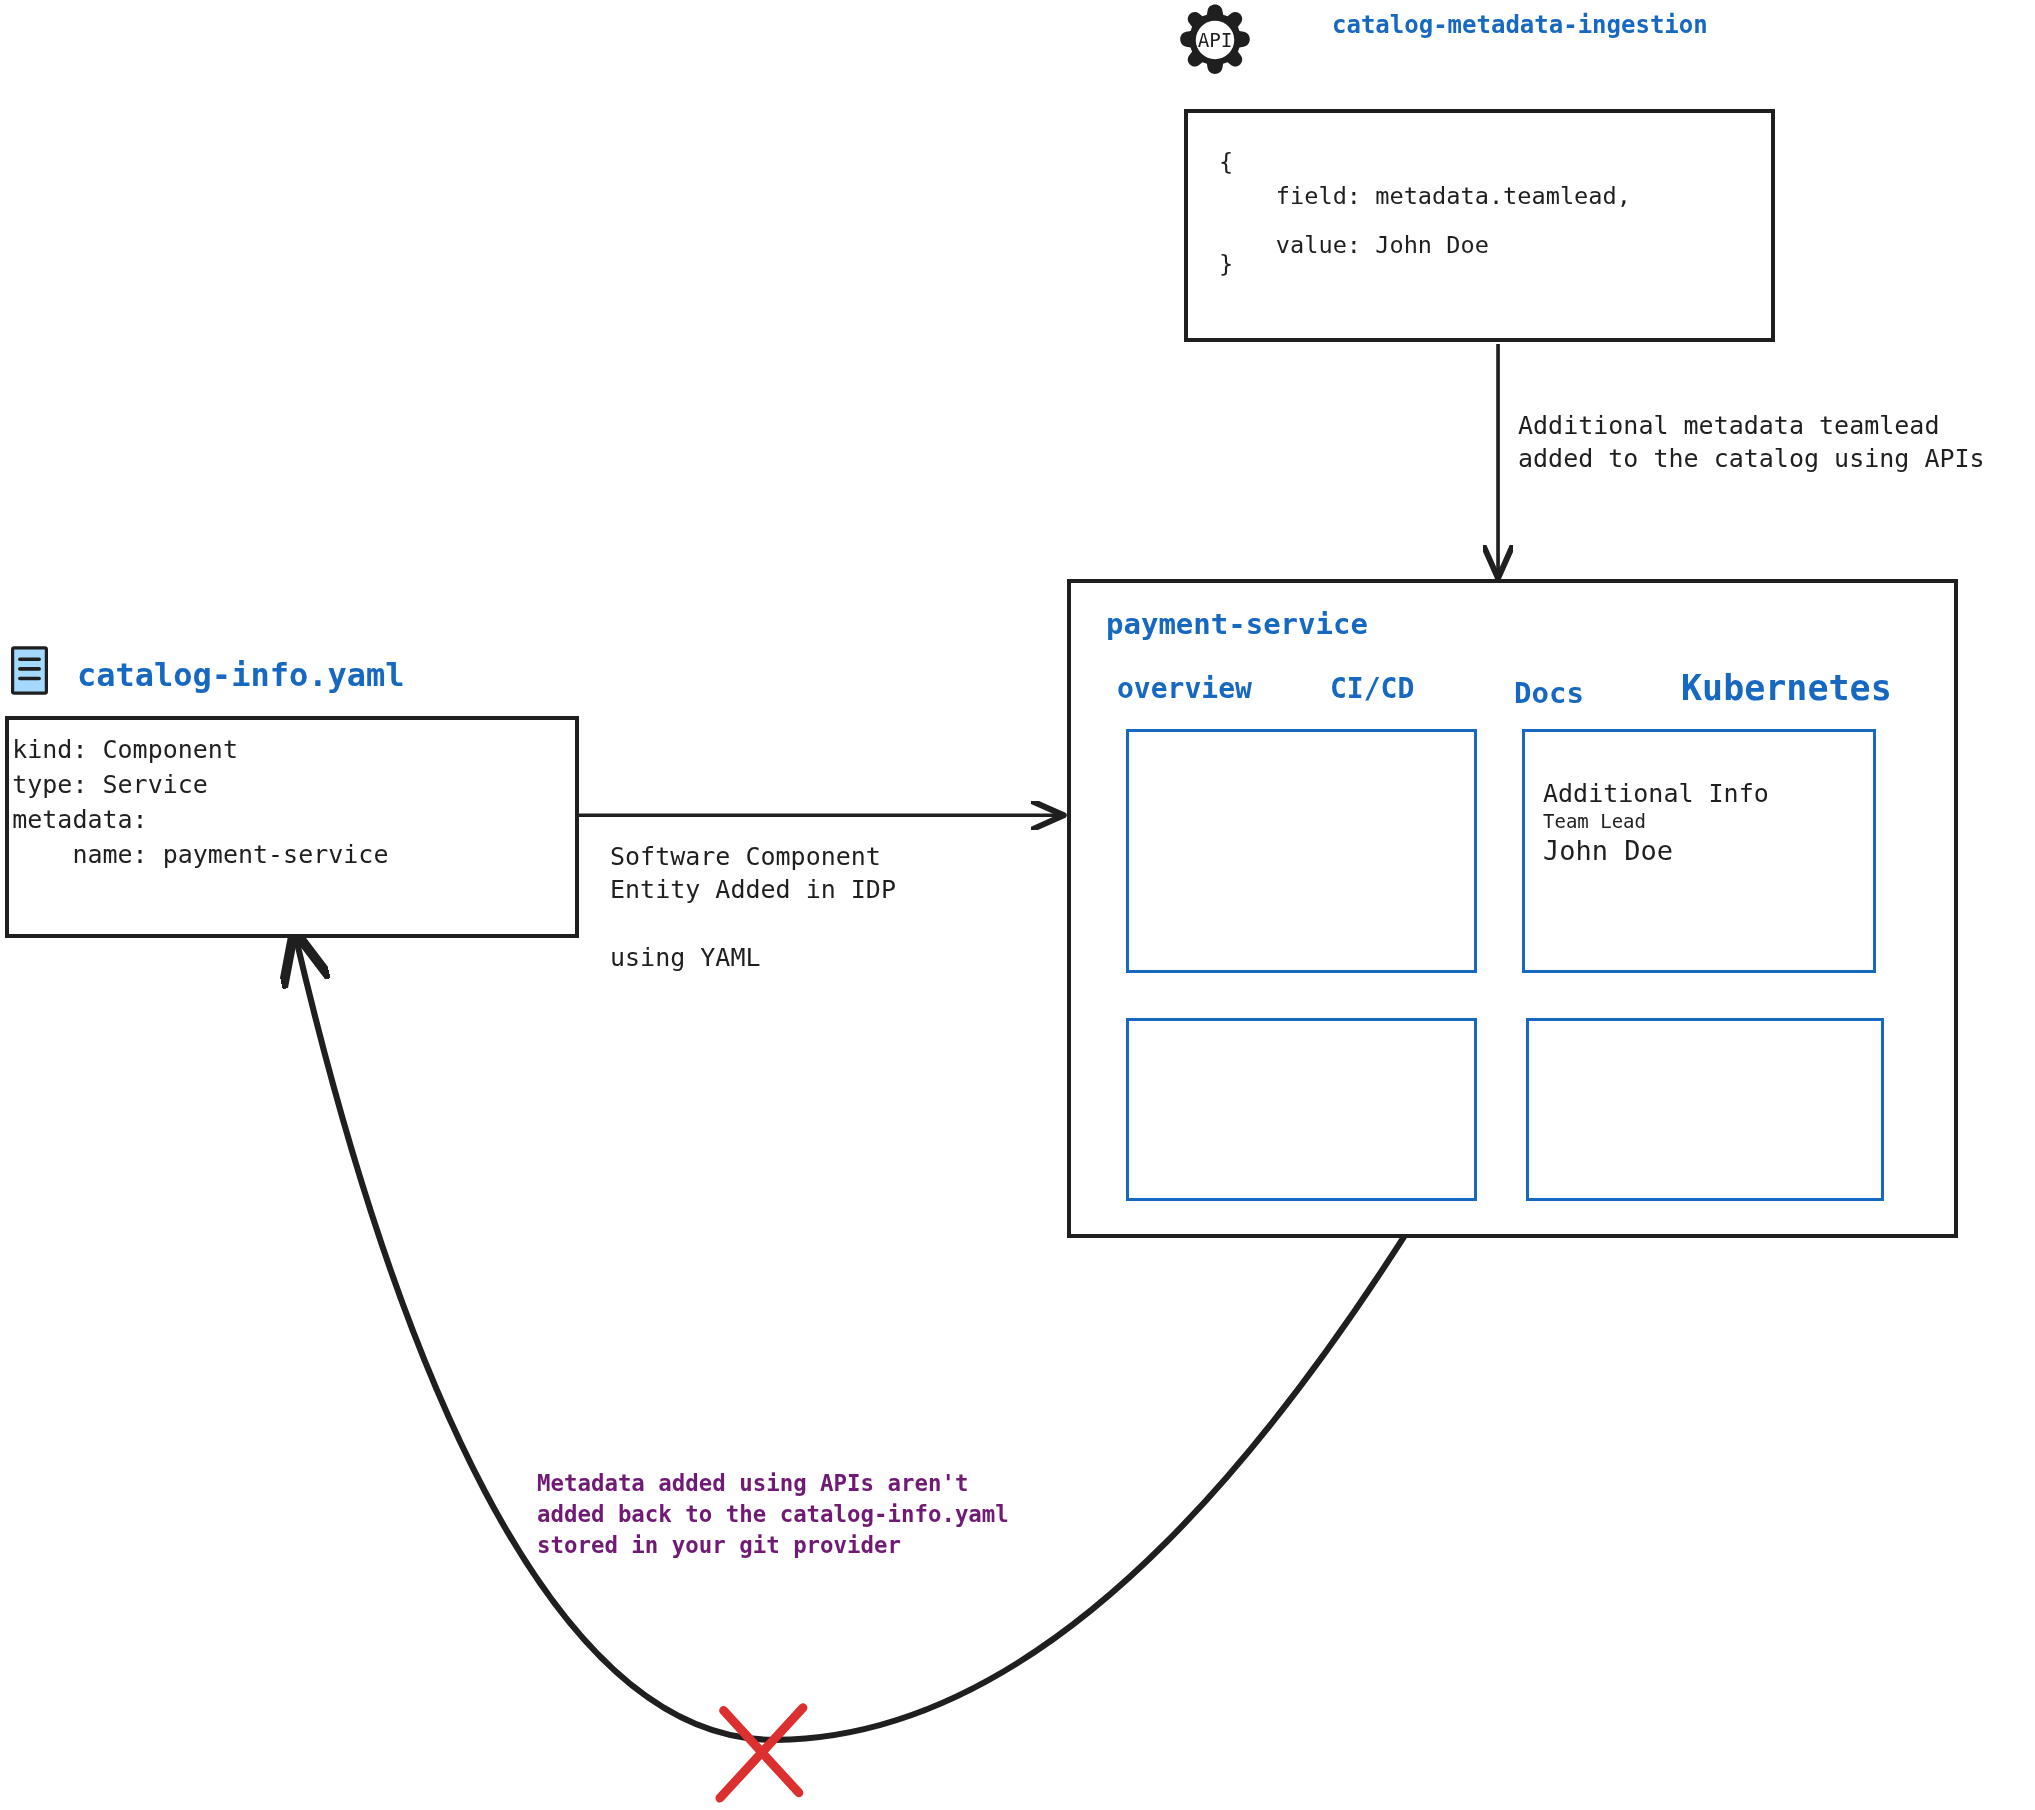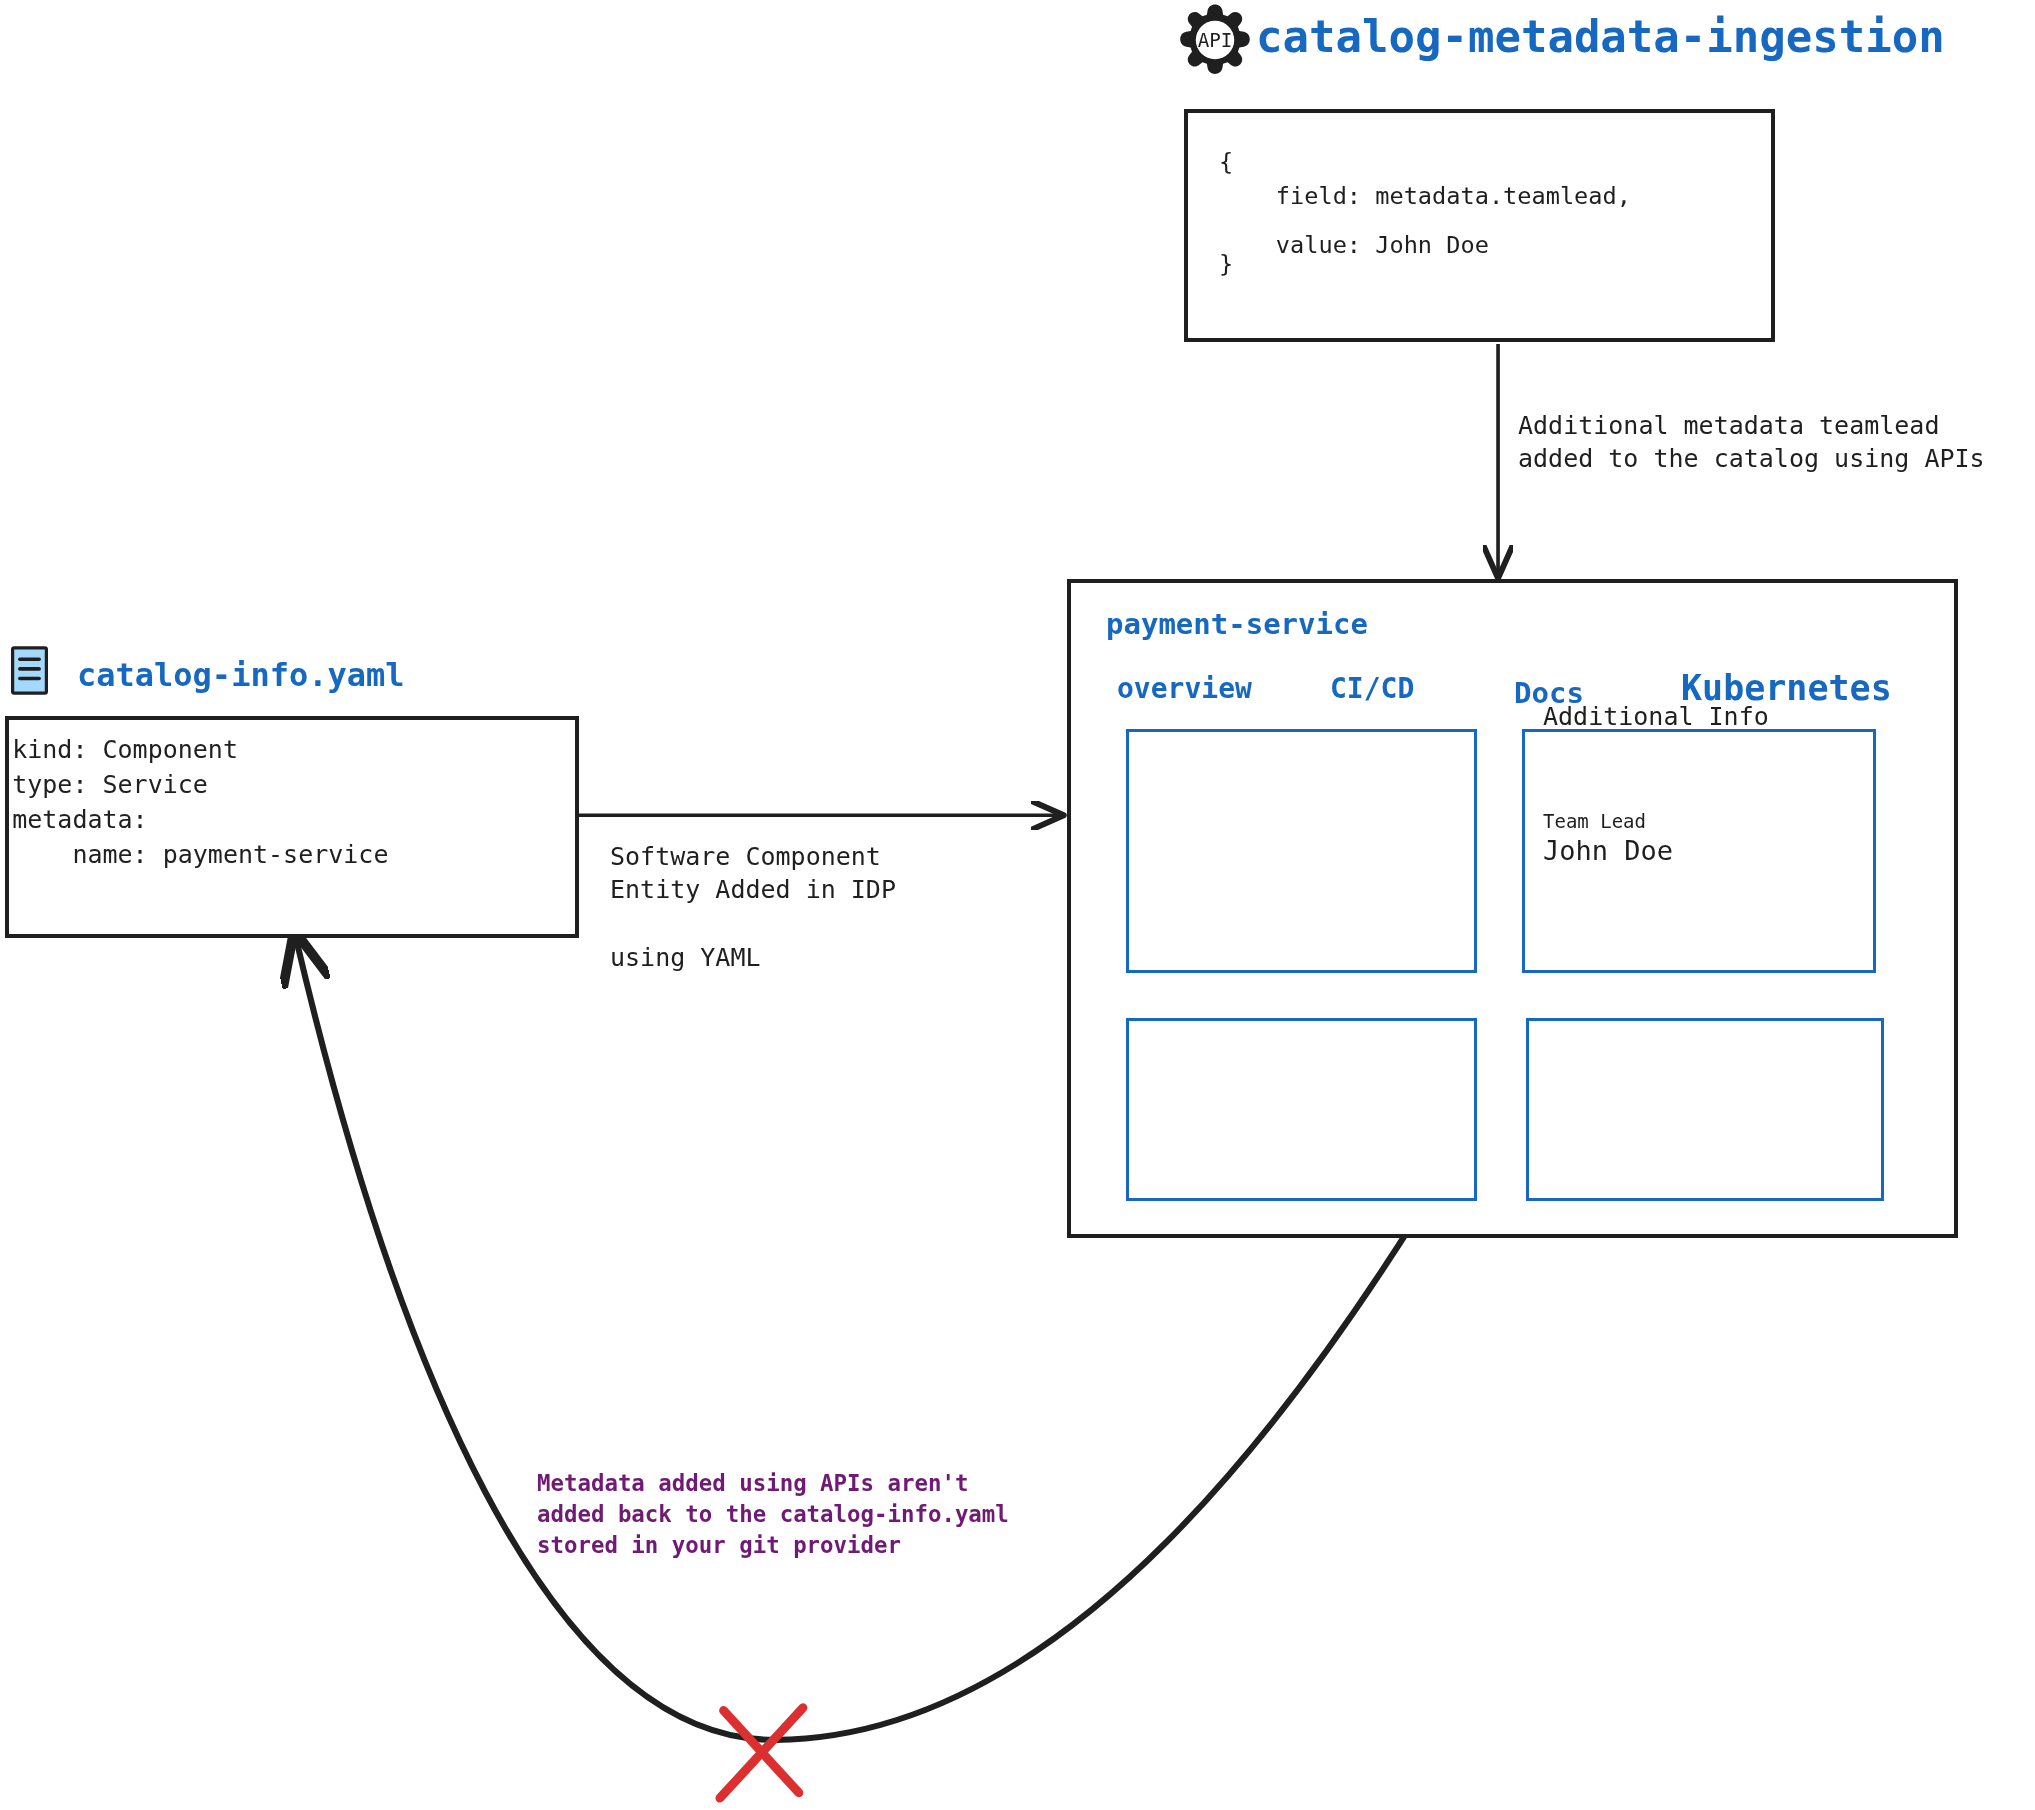--- a/index.html
+++ b/index.html
@@ -118,21 +118,21 @@
     <path fill="#1f1f1f" d="M50 2
       c5 0 9 3 10 8 l1 6 6 2 5-4 c4-3 9-2 12 1 3 3 4 8 1 12 l-4 5 2 6 6 1
       c5 1 8 5 8 10 s-3 9-8 10 l-6 1 -2 6 4 5 c3 4 2 9-1 12 -3 3-8 4-12 1 l-5-4
       -6 2 -1 6 c-1 5-5 8-10 8 s-9-3-10-8 l-1-6 -6-2 -5 4 c-4 3-9 2-12-1
       -3-3-4-8-1-12 l4-5 -2-6 -6-1 c-5-1-8-5-8-10 s3-9 8-10 l6-1 2-6 -4-5
       c-3-4-2-9 1-12 3-3 8-4 12-1 l5 4 6-2 1-6 c1-5 5-8 10-8 z"></path>
     <circle cx="50" cy="50" r="26" fill="#ffffff"></circle>
     <text x="50" y="60" text-anchor="middle" font-family="DejaVu Sans Mono, monospace" font-size="26" fill="#1f1f1f">API</text>
   </svg>
 
-  <div class="blue-title" style="left:1256px; top:11.4px; font-size:44px;">catalog-metadata-ingestion</div>
+  <div class="blue-title" style="left:1332px; top:11.4px; font-size:24px;">catalog-metadata-ingestion</div>
 
   <div class="black-box" style="left:1184px; top:109px; width:591px; height:233px;"></div>
 
   <div class="code-text" style="left:1219px; top:145px;">{</div>
   <div class="code-text" style="left:1219px; top:179px;">    field: metadata.teamlead,</div>
   <div class="code-text" style="left:1219px; top:228px;">    value: John Doe</div>
   <div class="code-text" style="left:1219px; top:247px;">}</div>
 
   <div class="label-text" style="left:1518px; top:411px;">Additional metadata teamlead</div>
   <div class="label-text" style="left:1518px; top:444px;">added to the catalog using APIs</div>
@@ -163,21 +163,21 @@
 
   <div class="blue-title" style="left:1117px; top:672px; font-size:28px;">overview</div>
   <div class="blue-title" style="left:1330px; top:672px; font-size:28px;">CI/CD</div>
   <div class="blue-title" style="left:1514px; top:668px; font-size:29px;margin-top:8px;">Docs</div>
   <div class="blue-title" style="left:1681px; top:668px; font-size:35px;">Kubernetes</div>
 
   <div class="blue-box" style="left:1126px; top:729px; width:351px; height:244px;"></div>
 
   <div class="blue-box" style="left:1522px; top:729px; width:354px; height:244px;"></div>
 
-  <div class="code-text" style="left:1543px; top:700px; font-size:25px;text-align:center;">Additional Info</div>
+  <div class="code-text" style="left:1543px; top:777px; font-size:25px;text-align:center;">Additional Info</div>
   <div class="code-text" style="left:1543px; top:804px; font-size:19px;">Team Lead</div>
   <div class="code-text" style="left:1543px; top:834px; font-size:27px;">John Doe</div>
 
   <div class="blue-box" style="left:1126px; top:1018px; width:351px; height:183px;"></div>
 
   <div class="blue-box" style="left:1526px; top:1018px; width:358px; height:183px;"></div>
 
   <div class="red-text" style="left:537px; top:1470px;">Metadata added using APIs aren't</div>
   <div class="red-text" style="left:537px; top:1501px;">added back to the catalog-info.yaml</div>
   <div class="red-text" style="left:537px; top:1532px;">stored in your git provider</div>

